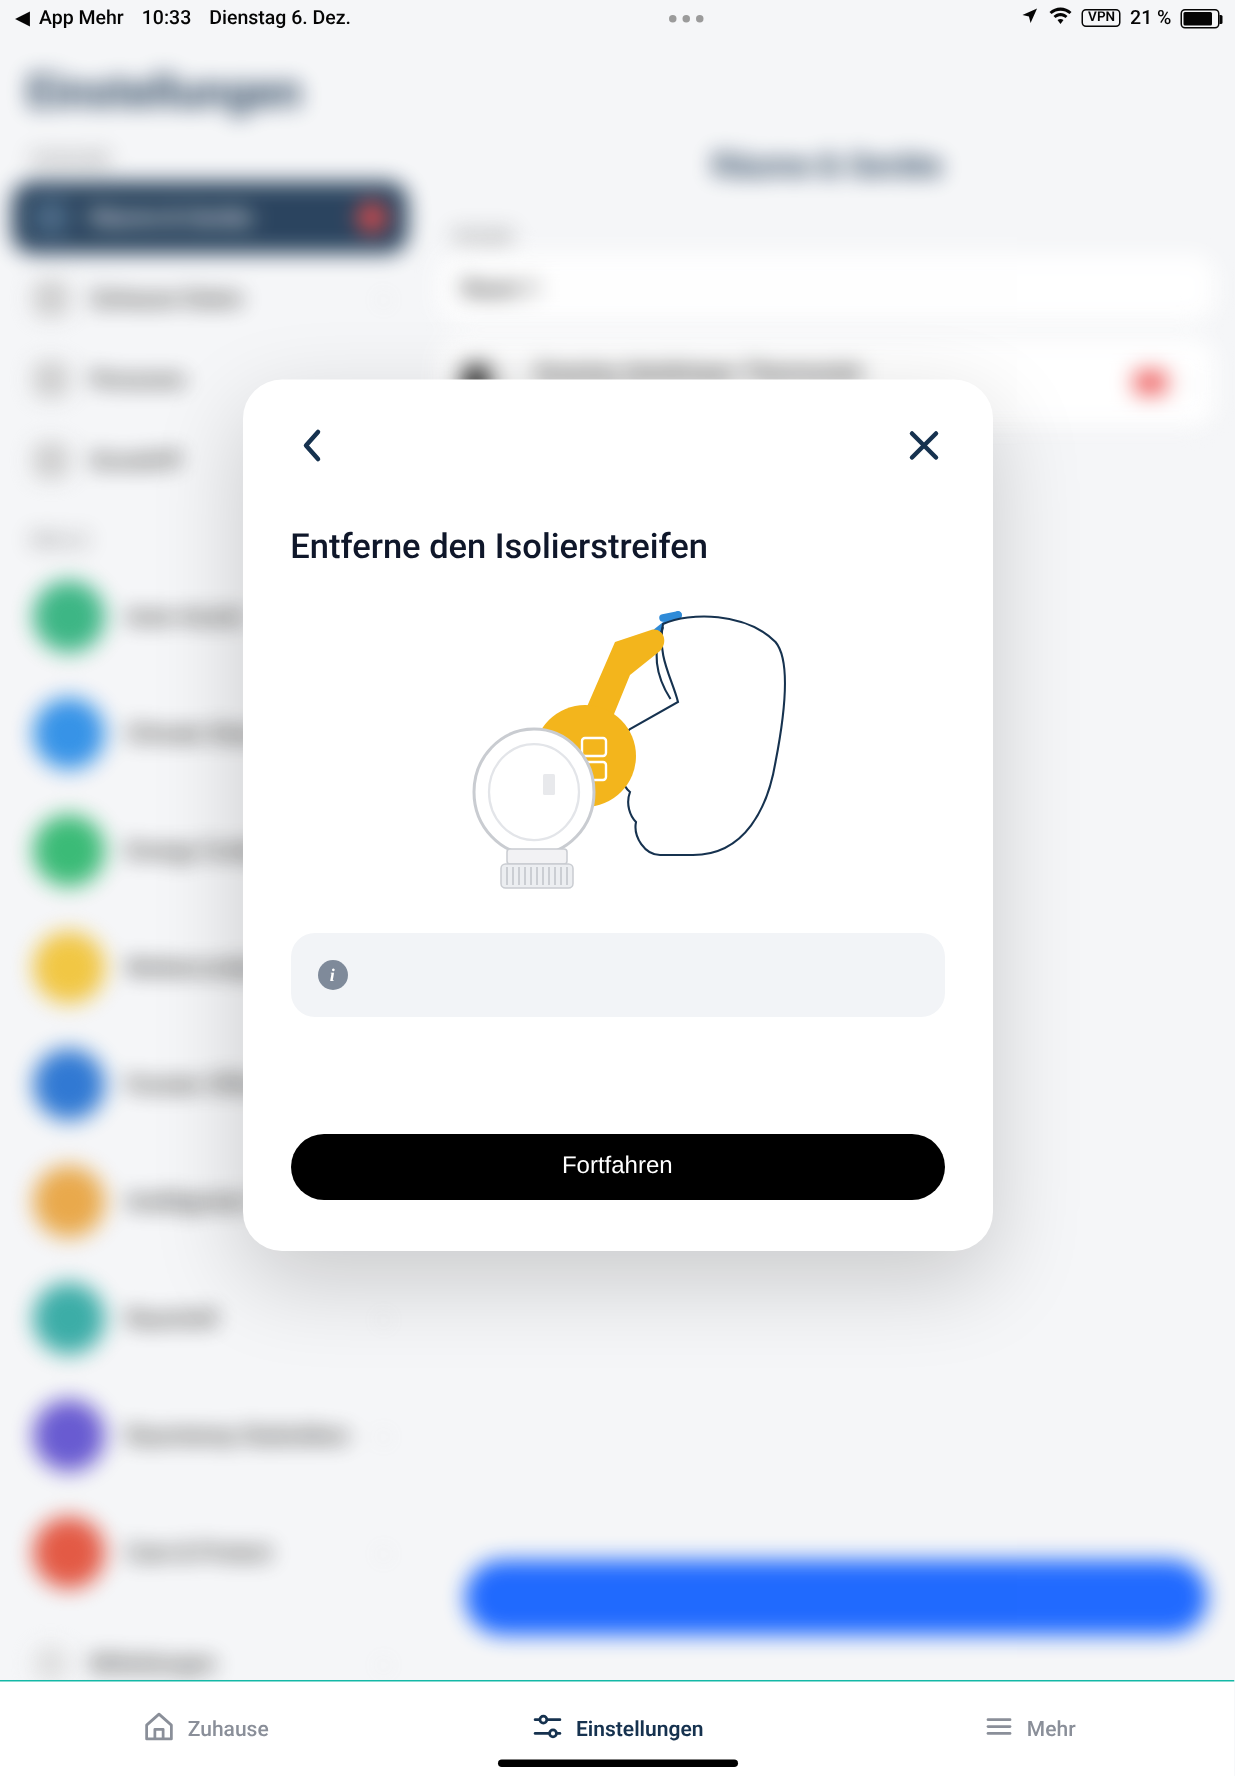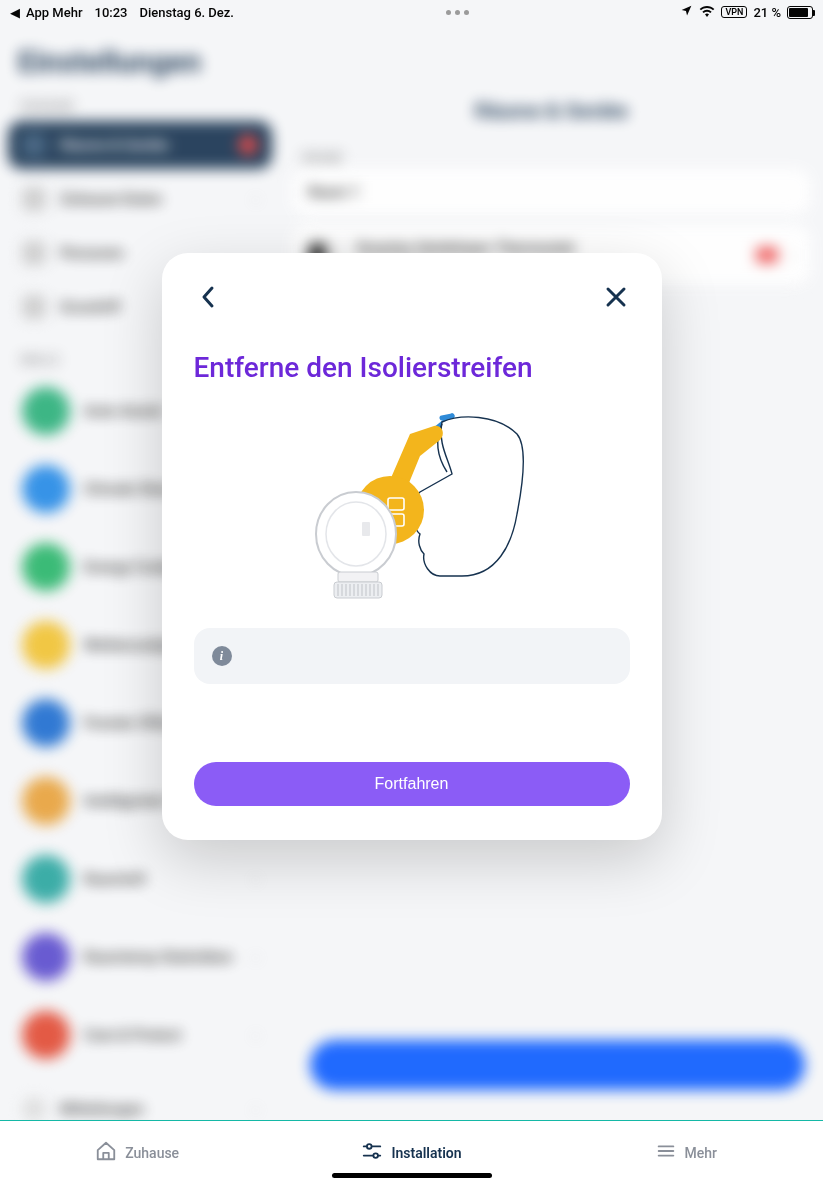--- a/index.html
+++ b/index.html
@@ -46,35 +46,35 @@
   .tab { flex:1; display:flex; align-items:center; justify-content:center; gap:8px; font-size:14px; color:#8a8f99; font-weight:500; }
   .tab.active { color:#16324f; font-weight:600; }
   .tab svg { width:22px; height:22px; }
   .homebar { position:absolute; bottom:6px; left:50%; transform:translateX(-50%); width:160px; height:5px; border-radius:3px; background:#000; }
 
   
   .overlay { position:absolute; inset:0; background:rgba(255,255,255,0.02); }
   .modal { position:absolute; width:500px; left:50%; top:253px; transform:translateX(-50%); background:#fff; border-radius:26px; box-shadow: 0 20px 60px rgba(0,0,0,.18); padding: 30px 32px 34px; }
   .modal-top { display:flex; justify-content:space-between; align-items:center; }
   .chevback, .xclose { width:28px; height:28px; display:flex; align-items:center; justify-content:center; cursor:pointer; color:#16324f; }
-  .modal h2 { font-size:28px; font-weight:520; color:#6d28d9; margin-top:40px; }
+  .modal h2 { font-size:23px; font-weight:520; color:#0f172a; margin-top:40px; }
   .illus { display:flex; justify-content:center; padding: 20px 0 24px; }
   .info-box { background:#f2f4f7; border-radius:16px; padding:18px 18px; display:flex; gap:14px; align-items:flex-start; }
   .info-i { width:20px; height:20px; border-radius:50%; background:#7f8a9a; color:#fff; font-size:12px; font-weight:700; display:flex; align-items:center; justify-content:center; flex-shrink:0; font-family: Georgia, serif; font-style: italic; }
   .info-box p { font-size:15px; color:#16324f; line-height:1.4; }
-  .primary-btn { margin-top:78px; width:100%; height:44px; border:none; border-radius:22px; background:#8b5cf6; color:#fff; font-size:16px; font-weight:500; cursor:pointer; }
+  .primary-btn { margin-top:78px; width:100%; height:44px; border:none; border-radius:22px; background:#000000; color:#fff; font-size:16px; font-weight:500; cursor:pointer; }
 </style>
 </head>
 <body>
 
 <div class="status-bar">
   <div class="status-left">
     <span>◀</span>
     <span>App Mehr</span>
-    <span style="margin-left:6px;">10:23</span>
+    <span style="margin-left:6px;">10:33</span>
     <span style="margin-left:6px;">Dienstag 6. Dez.</span>
   </div>
   <div class="status-center">
     <span class="dot"></span>
       <span class="dot"></span>
       <span class="dot"></span>
   </div>
   <div class="status-right">
     <span>
       <svg width="13" height="13" viewBox="0 0 24 24">
@@ -269,21 +269,21 @@
     <span>
       <svg viewBox="0 0 24 24">
           <g stroke="#16324f" stroke-width="2" stroke-linecap="round">
             <line x1="3" y1="7" x2="21" y2="7"></line>
             <line x1="3" y1="17" x2="21" y2="17"></line>
             <circle cx="9" cy="7" r="2.5" fill="#fff"></circle>
             <circle cx="16" cy="17" r="2.5" fill="#fff"></circle>
           </g>
         </svg>
     </span>
-    <span>Installation</span>
+    <span>Einstellungen</span>
   </div>
   <div class="tab">
     <span>
       <svg viewBox="0 0 24 24">
           <g stroke="#8a8f99" stroke-width="2" stroke-linecap="round">
             <line x1="4" y1="7" x2="20" y2="7"></line>
             <line x1="4" y1="12" x2="20" y2="12"></line>
             <line x1="4" y1="17" x2="20" y2="17"></line>
           </g>
         </svg>

